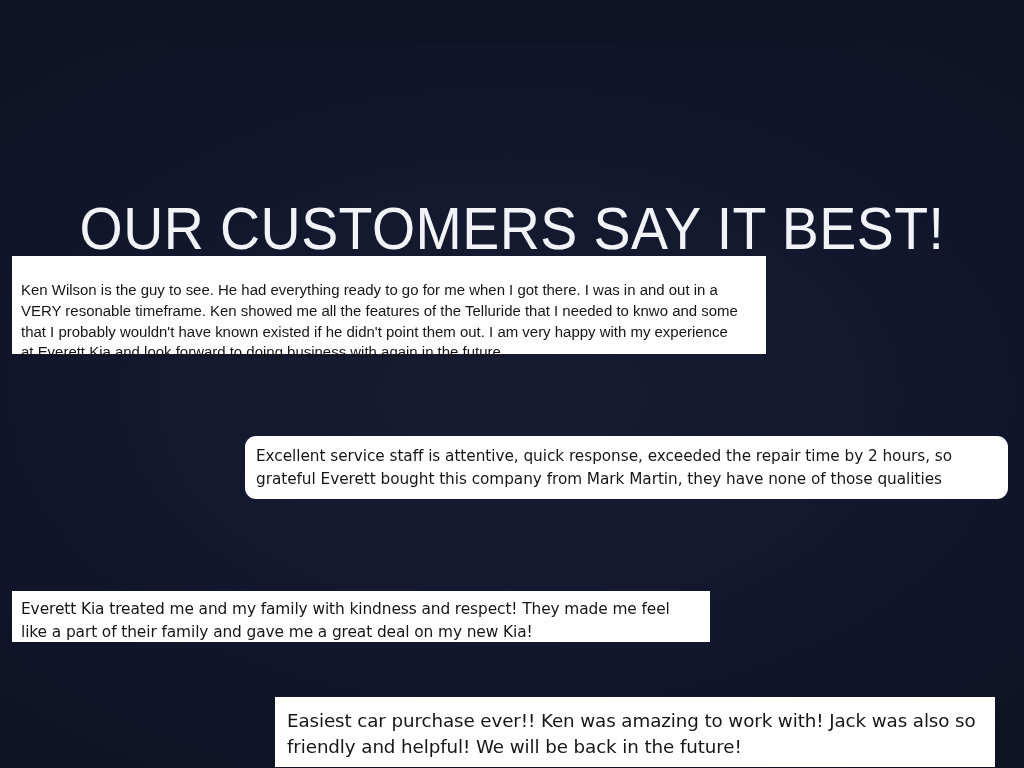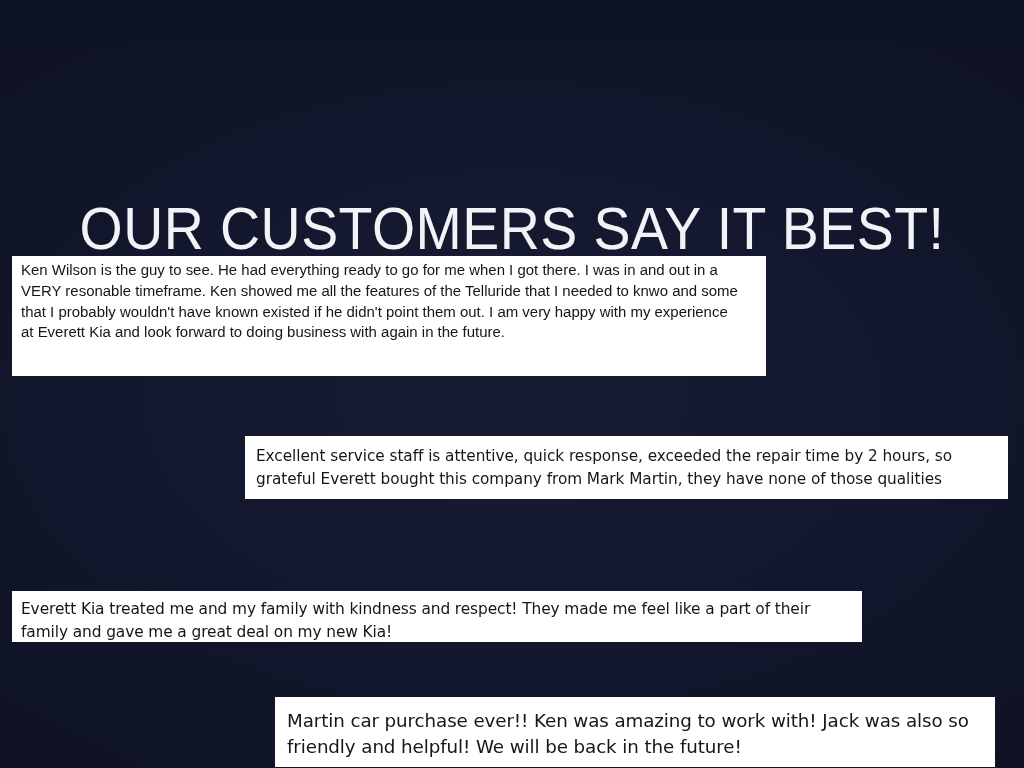--- a/index.html
+++ b/index.html
@@ -58,51 +58,52 @@
     display: block;
     color: #161616;
     font-weight: 400;
   }
 
   
   #card-1 {
     left: 12px;
     top: 212px;
     width: 754px;
-    height: 120px;
-    padding: 4px 11px 8px 9px;
+    height: 98px;
+    padding: 24px 11px 8px 9px;
   }
   #card-1 .card-text {
     font-family: "Liberation Sans Narrow", "Liberation Sans", sans-serif;
     font-size: 15.2px;
     line-height: 20.8px;
     transform: scaleX(0.985);
     transform-origin: 0 0;
   }
 
   
   #card-2 {
     left: 245px;
     top: 392px;
     width: 763px;
     height: 63px;
     padding: 9px 10px 8px 11px;
+    border-radius: 11px;
   }
   #card-2 .card-text {
     font-family: "DejaVu Sans", "Liberation Sans", sans-serif;
     font-size: 15.3px;
     line-height: 22.5px;
     letter-spacing: -0.05px;
   }
 
   
   #card-3 {
     left: 12px;
     top: 547px;
-    width: 850px;
+    width: 698px;
     height: 51px;
     padding: 7px 10px 7px 9px;
   }
   #card-3 .card-text {
     font-family: "DejaVu Sans", "Liberation Sans", sans-serif;
     font-size: 15.4px;
     line-height: 23px;
     letter-spacing: -0.1px;
   }
 
@@ -134,16 +135,16 @@
 
   <div class="card" id="card-2">
     <span class="card-text">Excellent service staff is attentive, quick response, exceeded the repair time by 2 hours, so grateful Everett bought this company from Mark Martin, they have none of those qualities</span>
   </div>
 
   <div class="card" id="card-3">
     <span class="card-text">Everett Kia treated me and my family with kindness and respect! They made me feel like a part of their family and gave me a great deal on my new Kia!</span>
   </div>
 
   <div class="card" id="card-4">
-    <span class="card-text">Martin car purchase ever!! Ken was amazing to work with! Jack was also so friendly and helpful! We will be back in the future!</span>
+    <span class="card-text">Easiest car purchase ever!! Ken was amazing to work with! Jack was also so friendly and helpful! We will be back in the future!</span>
   </div>
 
 </div>
 
 </body></html>

